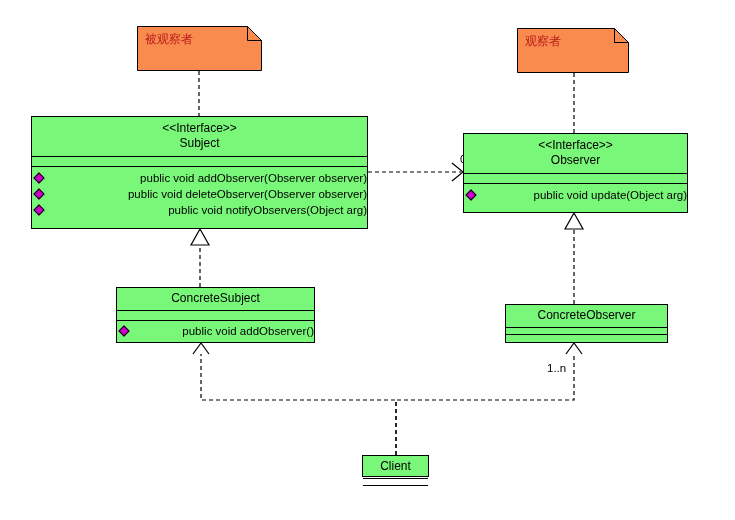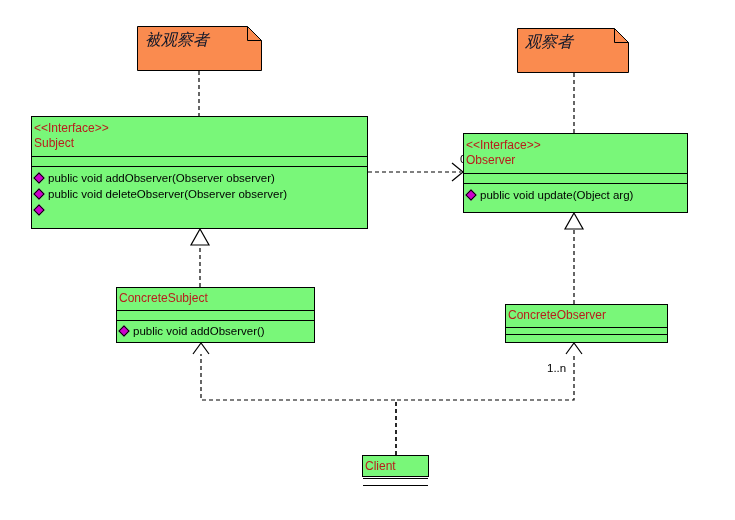--- a/index.html
+++ b/index.html
@@ -29,22 +29,22 @@
 
   
   .uml-class {
     position: absolute;
     background: #79f779;
     border: 1px solid #000000;
     box-sizing: border-box;
     z-index: 5;
   }
   .cls-header {
-    text-align: left;
-    color: #b91c1c;
+    text-align: center;
+    color: #000000;
     font-size: 12px;
     line-height: 15px;
     padding: 4px 2px 5px 2px;
   }
   .cls-stereotype {
     display: block;
     font-size: 12px;
     line-height: 15px;
   }
   .cls-name {
@@ -56,20 +56,21 @@
     height: 1px;
     background: #000000;
     font-size: 0;
     line-height: 0;
   }
   .cls-attrs {
     min-height: 6px;
   }
   .cls-ops {
     padding: 3px 0 4px 0;
+    text-align: right;
   }
   .op-row {
     position: relative;
     font-size: 11.5px;
     line-height: 16px;
     color: #000000;
     padding-left: 16px;
     white-space: nowrap;
   }
   .op-marker {
@@ -96,25 +97,24 @@
     position: absolute;
     left: 0;
     top: 0;
     width: 100%;
     height: 100%;
   }
   .note-label {
     position: absolute;
     left: 8px;
     top: 6px;
-    font-size: 16px;
-    line-height: 15px;
-    color: #0f172a;
+    font-size: 12px;
+    line-height: 15px;
+    color: #b91c1c;
     white-space: nowrap;
-    font-style: italic;
   }
 
   
   .mult-label {
     position: absolute;
     font-size: 11.5px;
     line-height: 13px;
     color: #000000;
     white-space: nowrap;
     z-index: 4;
@@ -181,20 +181,21 @@
       <div class="op-row">
         <span class="op-marker"></span>
         <span>public void addObserver(Observer observer)</span>
       </div>
       <div class="op-row">
         <span class="op-marker"></span>
         <span>public void deleteObserver(Observer observer)</span>
       </div>
       <div class="op-row">
         <span class="op-marker"></span>
+        <span>public void notifyObservers(Object arg)</span>
       </div>
     </div>
   </div>
 
   <div class="uml-class" style="left:463px; top:133px; width:225px; height:80px;">
     <div class="cls-header">
       <span class="cls-stereotype">&lt;&lt;Interface&gt;&gt;</span>
       <span class="cls-name">Observer</span>
     </div>
     <div class="cls-sep"></div>

